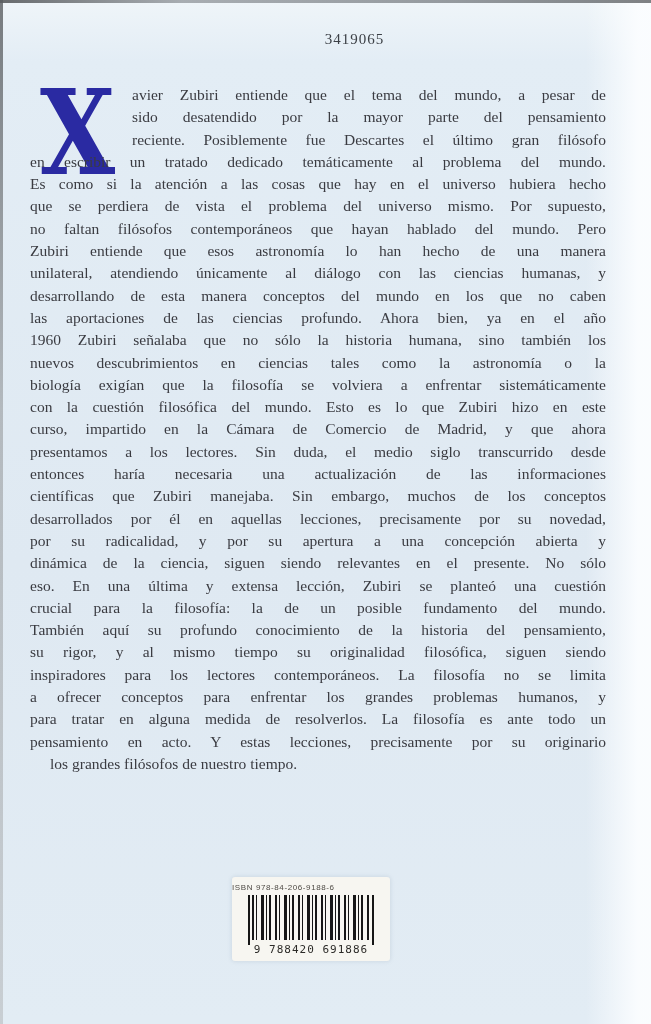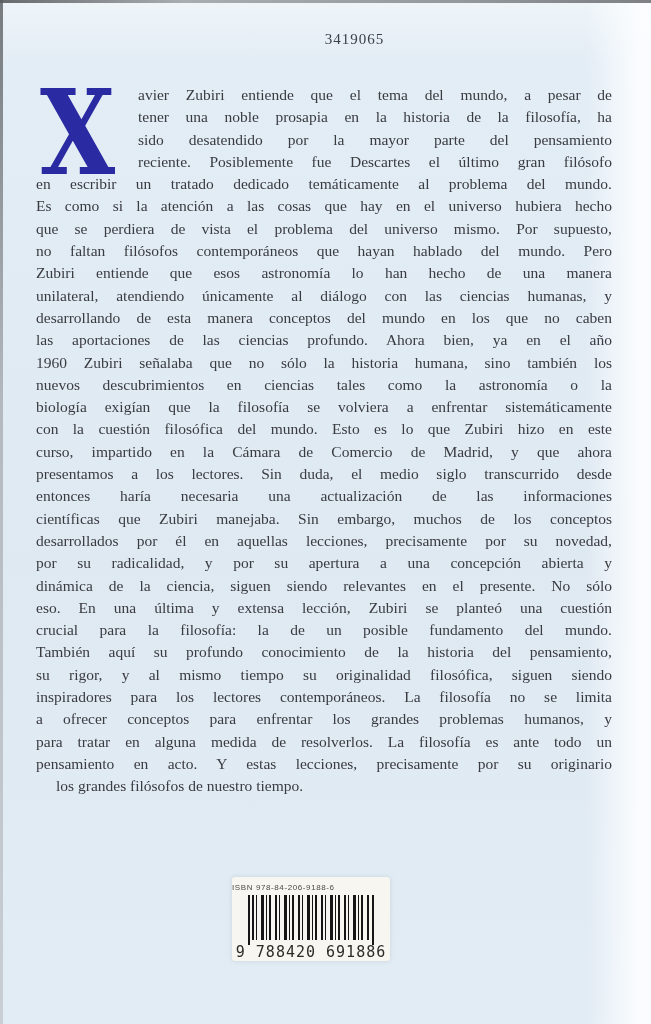--- a/index.html
+++ b/index.html
@@ -32,21 +32,21 @@
   .dropcap{
     position:absolute;left:40px;top:74px;
     font-family:"DejaVu Serif","Liberation Serif",serif;
     font-weight:700;
     font-size:118px;line-height:1;
     color:#2a2aa2;
     transform:scaleX(.82);
     transform-origin:left top;
   }
   .para{
-    position:absolute;left:36px;top:84px;width:576px;
+    position:absolute;left:30px;top:84px;width:576px;
     color:#3a3b41;
   }
   .line{
     height:22.3px;line-height:22.3px;
     font-size:15.5px;
     text-align:justify;
     text-align-last:justify;
     white-space:nowrap;
   }
   .line.indent{padding-left:102px;}
@@ -78,38 +78,37 @@
   }
   .bars::before,.bars::after{
     content:"";position:absolute;top:0;width:2px;height:50px;background:#161616;
   }
   .bars::before{left:-4px;}
   .bars::after{right:-4px;}
   .digits{
     margin-top:3px;
     text-align:center;
     font-family:"DejaVu Sans Mono","Liberation Mono",monospace;
-    font-size:15px;letter-spacing:1px;
+    font-size:11px;letter-spacing:1px;
     color:#2c2b28;
   }
 </style>
 </head>
 <body>
 
 <div class="cover">
   <div class="edge-top"></div>
   <div class="edge-left"></div>
 
   <div class="stamp">3419065</div>
 
   <div class="dropcap">X</div>
 
   <div class="para" id="para">
       <div class="line indent">avier Zubiri entiende que el tema del mundo, a pesar de</div>
-      <div class="line indent">tener una noble prosapia en la historia de la filosofía, ha</div>
       <div class="line indent">sido desatendido por la mayor parte del pensamiento</div>
       <div class="line indent">reciente. Posiblemente fue Descartes el último gran filósofo</div>
       <div class="line">en escribir un tratado dedicado temáticamente al problema del mundo.</div>
       <div class="line">Es como si la atención a las cosas que hay en el universo hubiera hecho</div>
       <div class="line">que se perdiera de vista el problema del universo mismo. Por supuesto,</div>
       <div class="line">no faltan filósofos contemporáneos que hayan hablado del mundo. Pero</div>
       <div class="line">Zubiri entiende que esos astronomía lo han hecho de una manera</div>
       <div class="line">unilateral, atendiendo únicamente al diálogo con las ciencias humanas, y</div>
       <div class="line">desarrollando de esta manera conceptos del mundo en los que no caben</div>
       <div class="line">las aportaciones de las ciencias profundo. Ahora bien, ya en el año</div>

